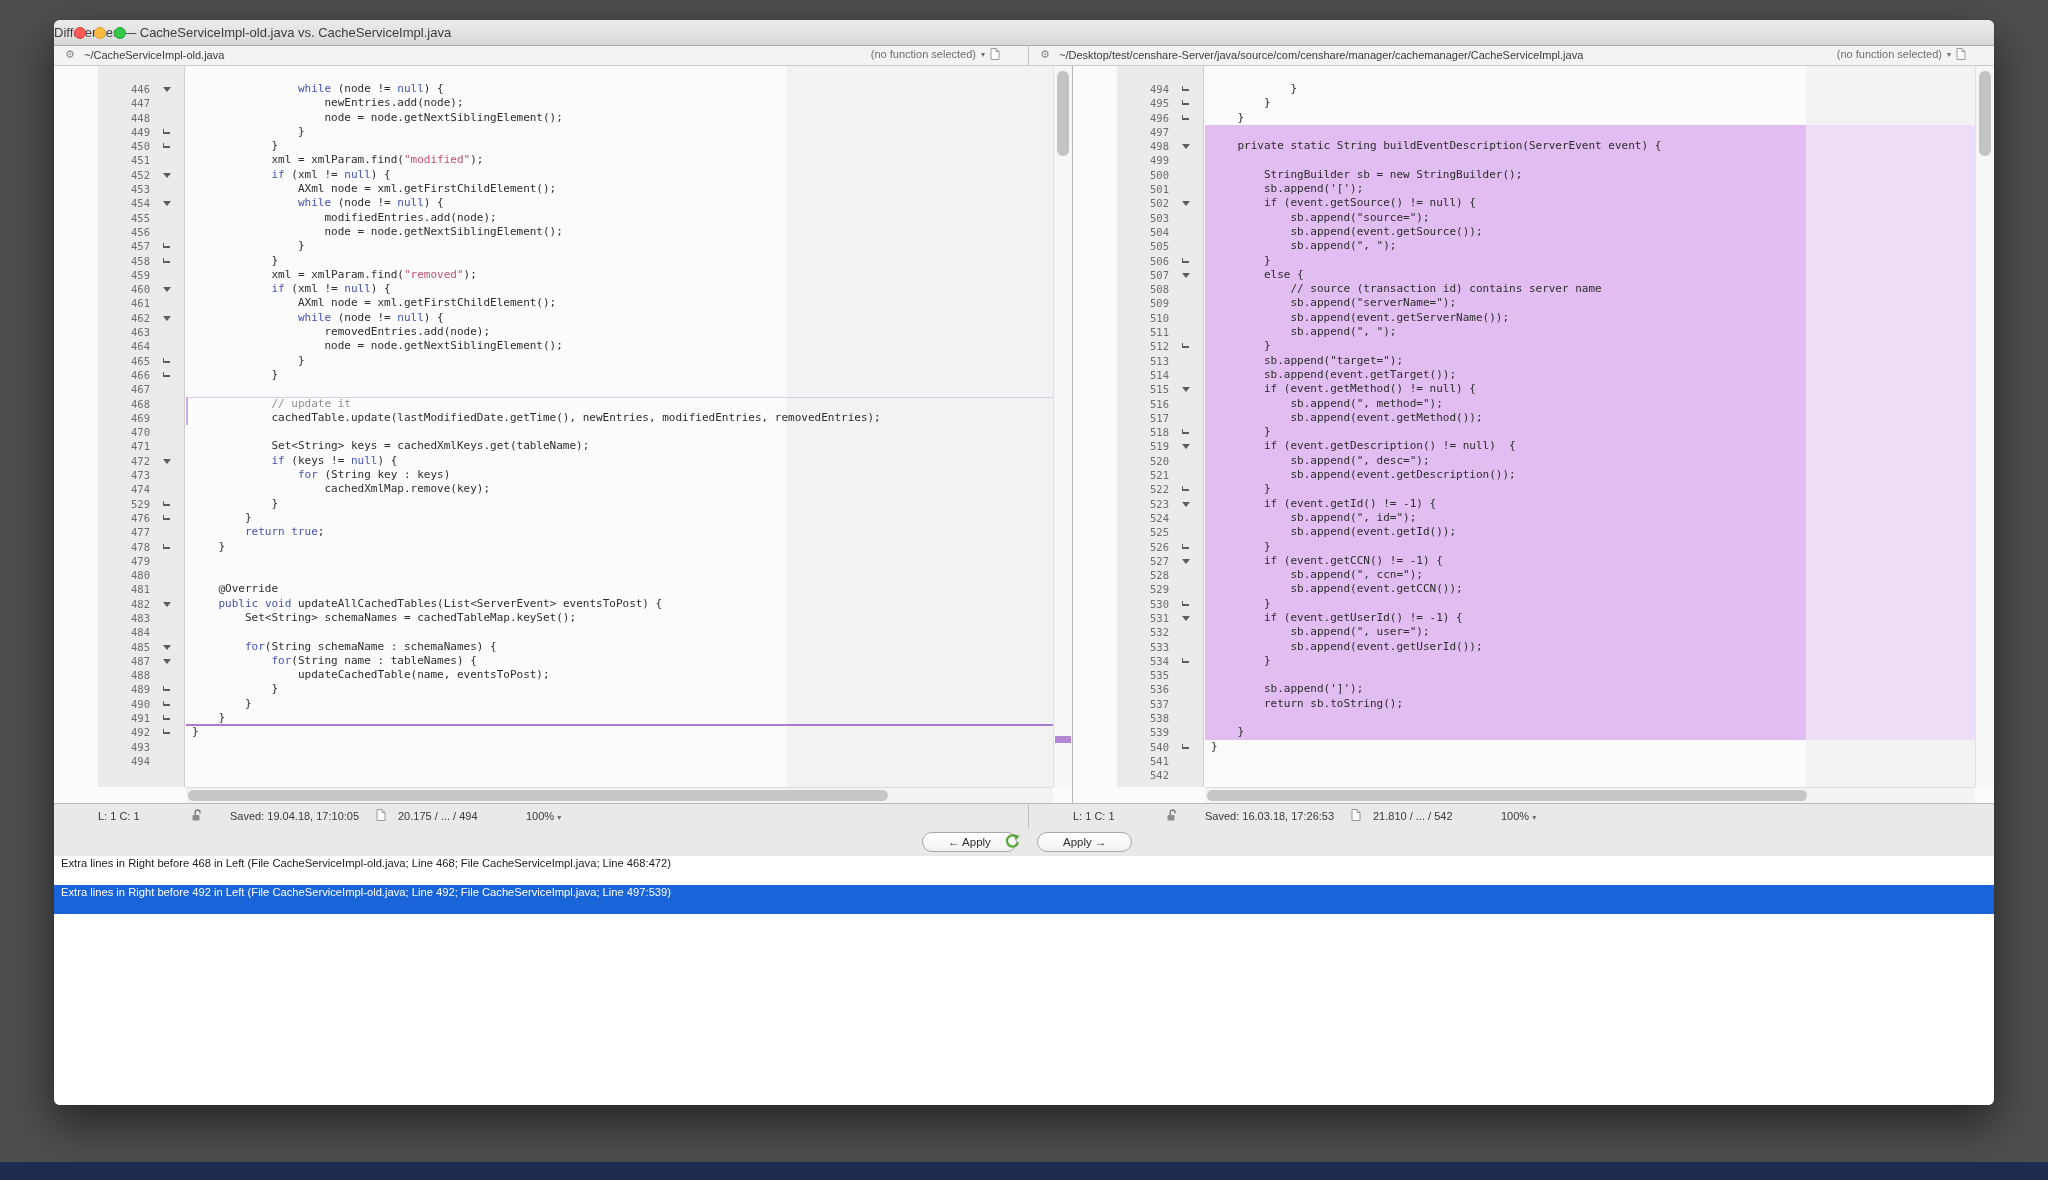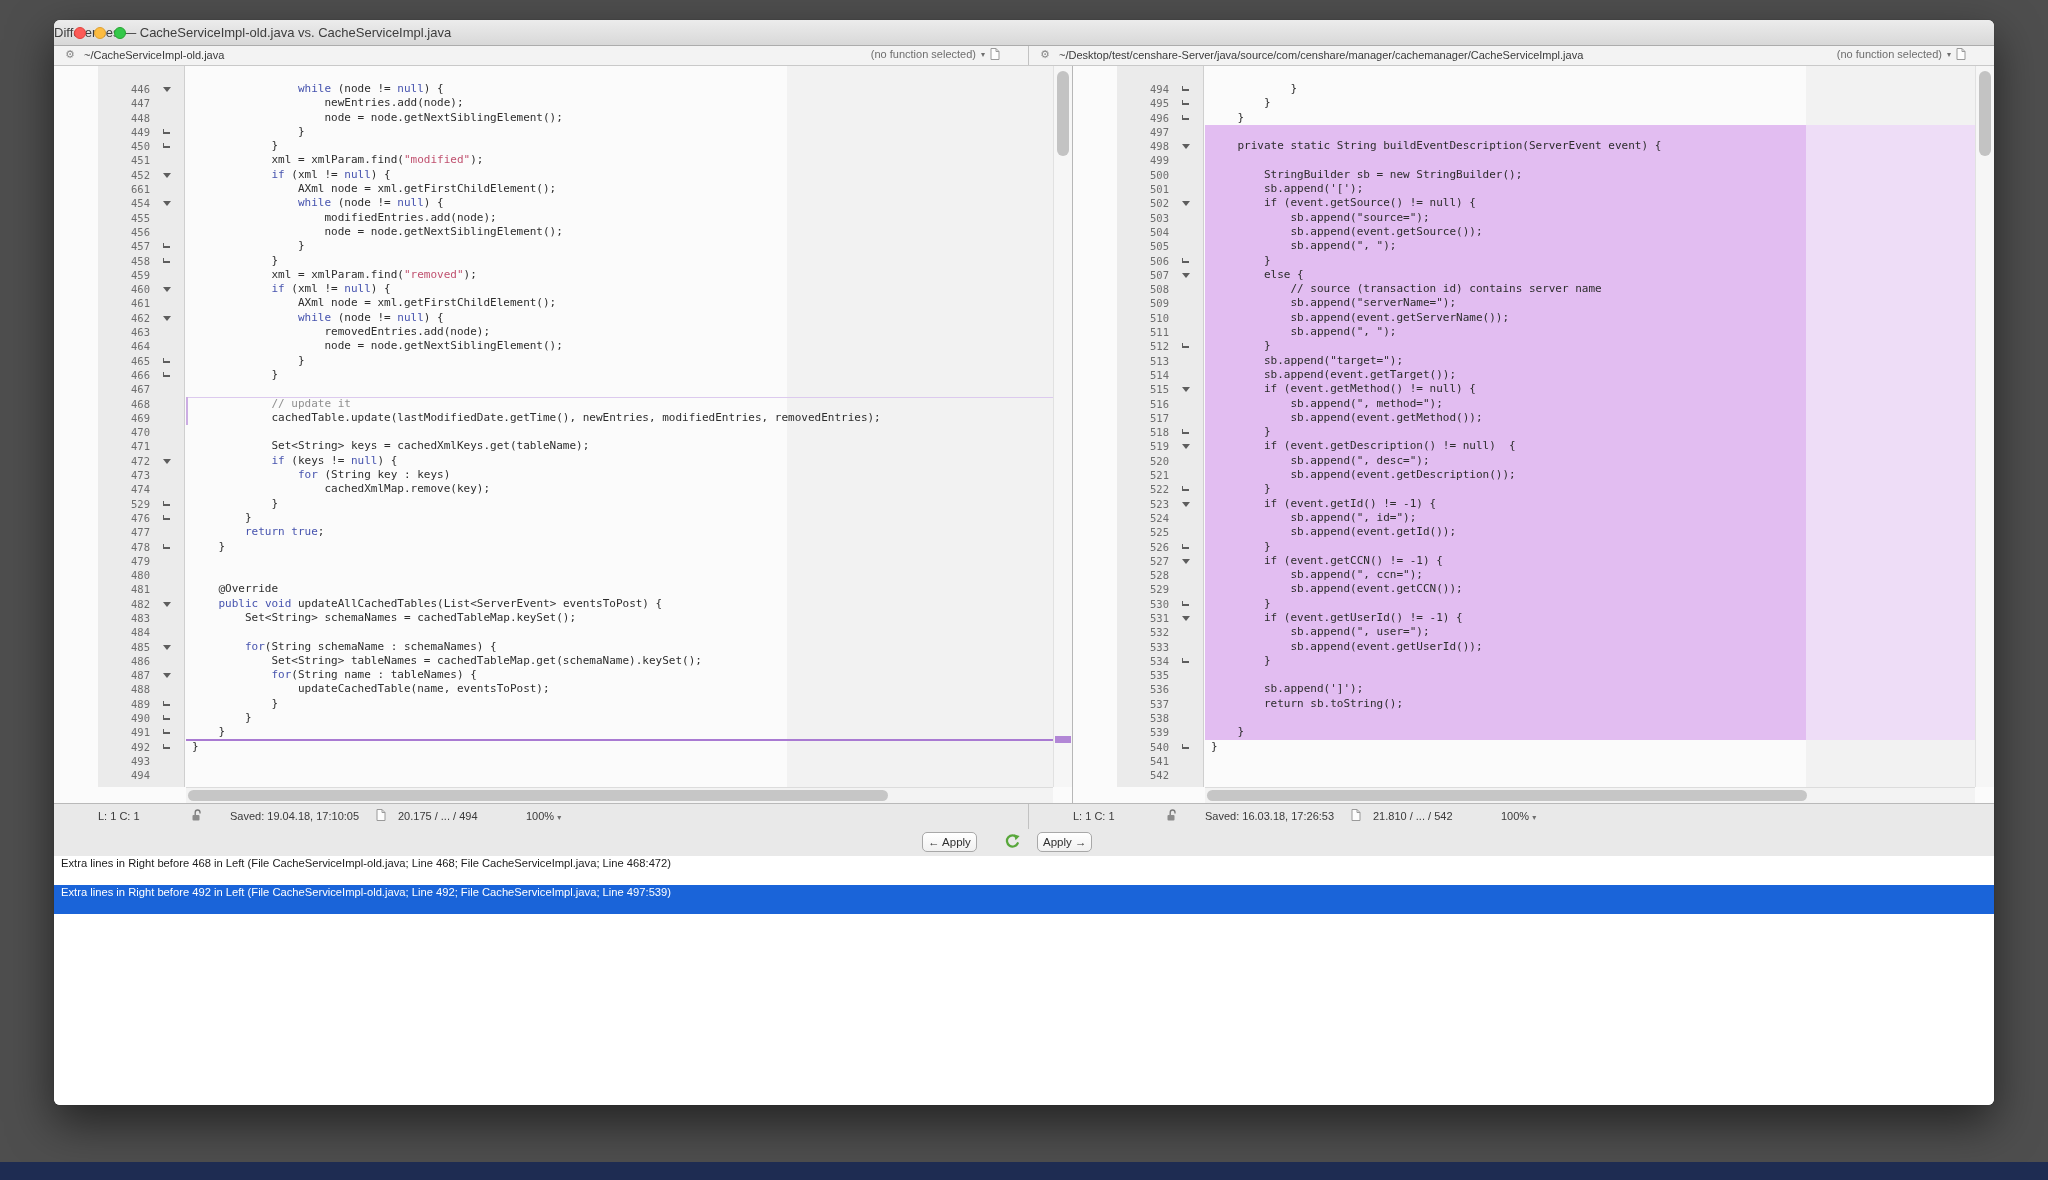--- a/index.html
+++ b/index.html
@@ -71,22 +71,22 @@
   .statusrow { display:flex; height:26px; background:#e9e9e9; border-top:1px solid #b9b9b9; font-size:11px; color:#3a3a3a; }
   .shalf { position:relative; height:100%; }
   .shalf.lft { width:975px; border-right:1px solid #c2c2c2; }
   .shalf.rgt { flex:1; }
   .st { position:absolute; top:6px; white-space:nowrap; }
   .sicon { position:absolute; top:5px; }
 
   
   .applystrip { position:relative; height:27px; background:#e9e9e9; }
   .btn { position:absolute; top:3px; height:20px; background:linear-gradient(#ffffff,#f1f1f1);
-         border:1px solid #a8a8a8; border-radius:5px; font:11.5px/18px "Liberation Sans", sans-serif;
-         color:#2f2f2f; padding:0 5px; }
+         border:1px solid #a8a8a8; border-radius:10px; font:11.5px/18px "Liberation Sans", sans-serif;
+         color:#2f2f2f; padding:0 25px; }
   .refresh { position:absolute; left:951px; top:5px; }
 
   
   .dlist { background:#fff; height:249px; font:11.2px/15.5px "Liberation Sans", sans-serif; color:#1c1c1c; }
   .drow { height:29px; padding-left:7px; white-space:nowrap; }
   .drow.sel { background:#1a64d9; color:#fff; }
 
   .dock { position:absolute; left:0; top:1162px; width:2048px; height:18px; background:#1e2c52; }
 </style>
 </head>
@@ -201,21 +201,21 @@
             <div class="lfold">
               <div class="fo"></div>
             </div>
             <div class="cw">
               <div class="bm"></div>
               <div class="bt"></div>
               <div class="ct"><span class="tk-p">            </span><span class="tk-k">if</span><span class="tk-p"> (xml != </span><span class="tk-k">null</span><span class="tk-p">) {</span></div>
             </div>
           </div>
           <div class="crow">
-            <div class="lnum">661</div>
+            <div class="lnum">453</div>
             <div class="lfold"></div>
             <div class="cw">
               <div class="bm"></div>
               <div class="bt"></div>
               <div class="ct"><span class="tk-p">                AXml node = xml.getFirstChildElement();</span></div>
             </div>
           </div>
           <div class="crow">
             <div class="lnum">454</div>
             <div class="lfold">
@@ -523,29 +523,20 @@
           </div>
           <div class="crow">
             <div class="lnum">485</div>
             <div class="lfold">
               <div class="fo"></div>
             </div>
             <div class="cw">
               <div class="bm"></div>
               <div class="bt"></div>
               <div class="ct"><span class="tk-p">        </span><span class="tk-k">for</span><span class="tk-p">(String schemaName : schemaNames) {</span></div>
-            </div>
-          </div>
-          <div class="crow">
-            <div class="lnum">486</div>
-            <div class="lfold"></div>
-            <div class="cw">
-              <div class="bm"></div>
-              <div class="bt"></div>
-              <div class="ct"><span class="tk-p">            Set&lt;String&gt; tableNames = cachedTableMap.get(schemaName).keySet();</span></div>
             </div>
           </div>
           <div class="crow">
             <div class="lnum">487</div>
             <div class="lfold">
               <div class="fo"></div>
             </div>
             <div class="cw">
               <div class="bm"></div>
               <div class="bt"></div>

